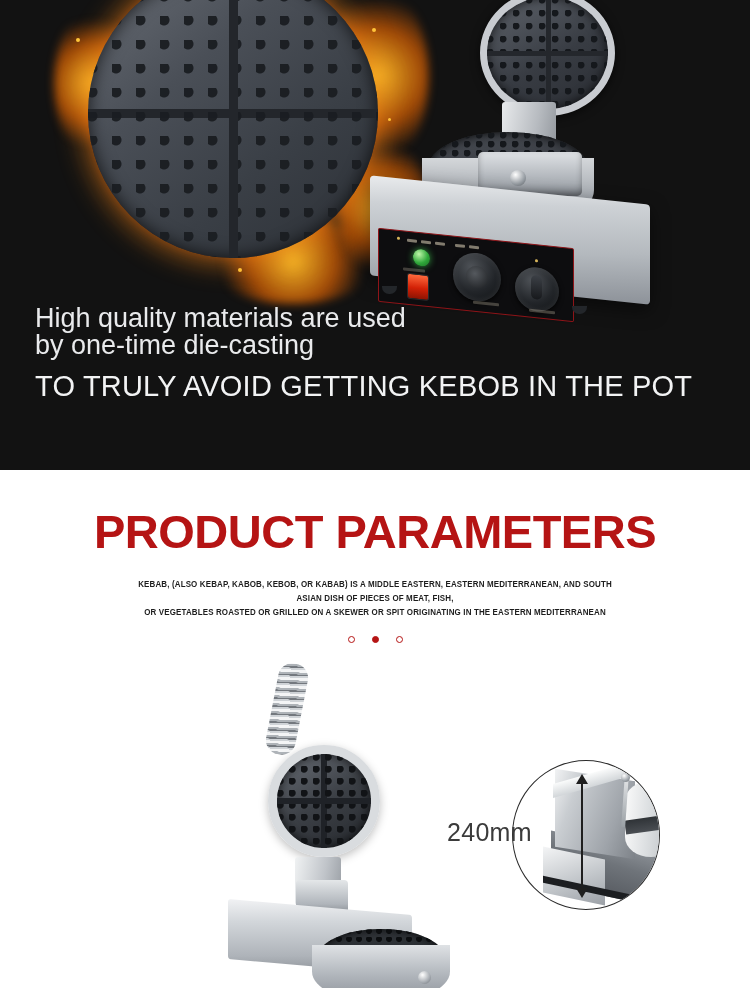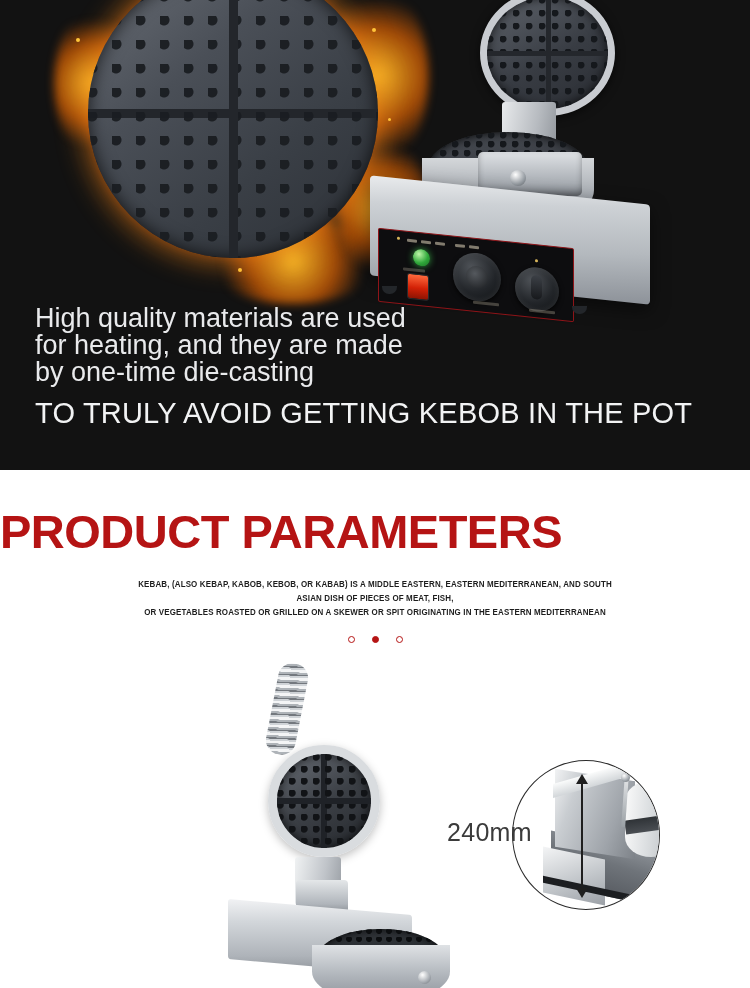--- a/index.html
+++ b/index.html
@@ -187,21 +187,21 @@
   .hero-head {
     margin-top:9px;
     color:#f2f3f4; font-size:29px; line-height:36px;
     font-weight:300; letter-spacing:.2px; white-space:nowrap;
   }
 
   
   .params { position:absolute; left:0; top:470px; width:750px; }
   .params-title {
     margin-top:34px;
-    text-align:left;
+    text-align:center;
     color:#b51414;
     font-size:47px;
     font-weight:bold;
     letter-spacing:-.5px;
   }
   .params-sub {
     margin:18px auto 0;
     width:520px;
     text-align:center;
     color:#1d1d1d;
@@ -412,21 +412,20 @@
         <div class="panel-tick" style="left:156px;top:14px;"></div>
         <div class="panel-cnlabel" style="left:94px;top:62px;width:26px;opacity:.5;"></div>
         <div class="panel-cnlabel" style="left:150px;top:64px;width:26px;opacity:.5;"></div>
       </div>
       <div class="foot" style="left:22px;top:296px;"></div>
       <div class="foot" style="left:212px;top:316px;"></div>
     </div>
 
     <div class="hero-copy">
       <div class="hero-lines">High quality materials are used</div>
-      <div class="hero-lines">for heating, and they are made</div>
       <div class="hero-lines">by one-time die-casting</div>
       <div class="hero-head">TO TRULY AVOID GETTING KEBOB IN THE POT</div>
     </div>
   </section>
 
   <section class="params">
     <h1 class="params-title">PRODUCT PARAMETERS</h1>
     <div class="params-sub">
       <div>KEBAB, (ALSO KEBAP, KABOB, KEBOB, OR KABAB) IS A MIDDLE EASTERN, EASTERN MEDITERRANEAN, AND SOUTH ASIAN DISH OF PIECES OF MEAT, FISH,</div>
       <div>OR VEGETABLES ROASTED OR GRILLED ON A SKEWER OR SPIT ORIGINATING IN THE EASTERN MEDITERRANEAN</div>

